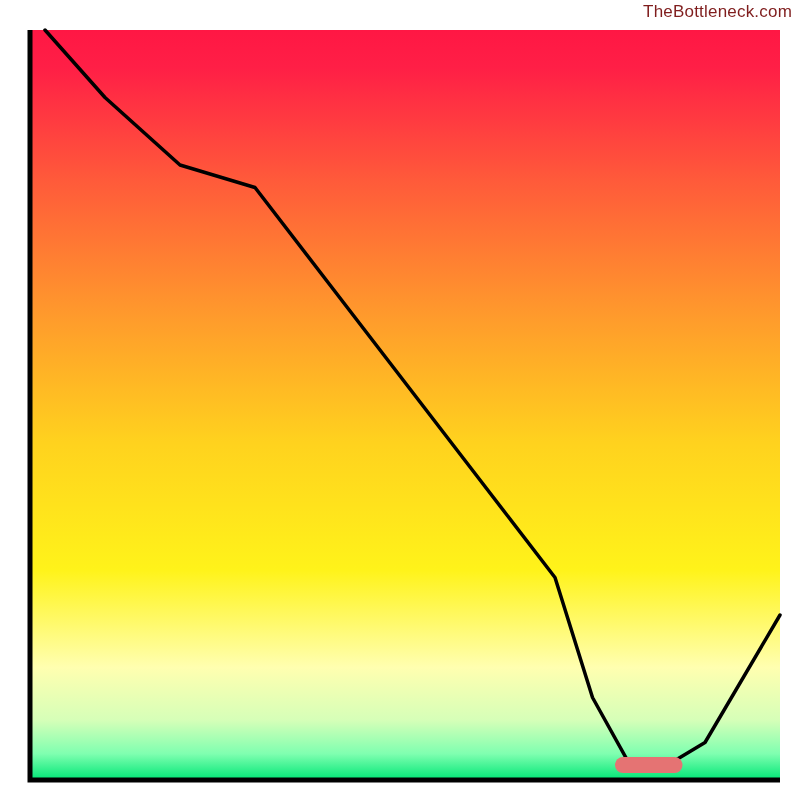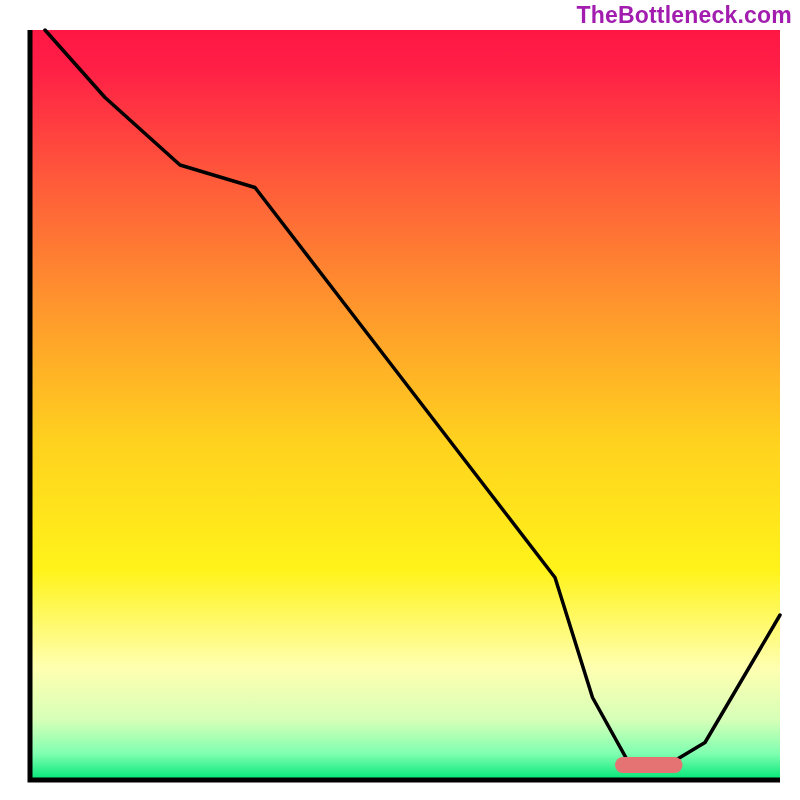--- a/index.html
+++ b/index.html
@@ -12,23 +12,23 @@
   }
   .container {
     position: relative;
     width: 800px;
     height: 800px;
   }
   .watermark {
     position: absolute;
     top: 2px;
     right: 8px;
-    font-size: 23px;
-    font-weight: bold;
-    color: #a21caf;
+    font-size: 17px;
+    font-weight: normal;
+    color: #7f1d1d;
     letter-spacing: 0.2px;
   }
   svg {
     position: absolute;
     top: 0;
     left: 0;
   }
 </style>
 </head>
 <body>

